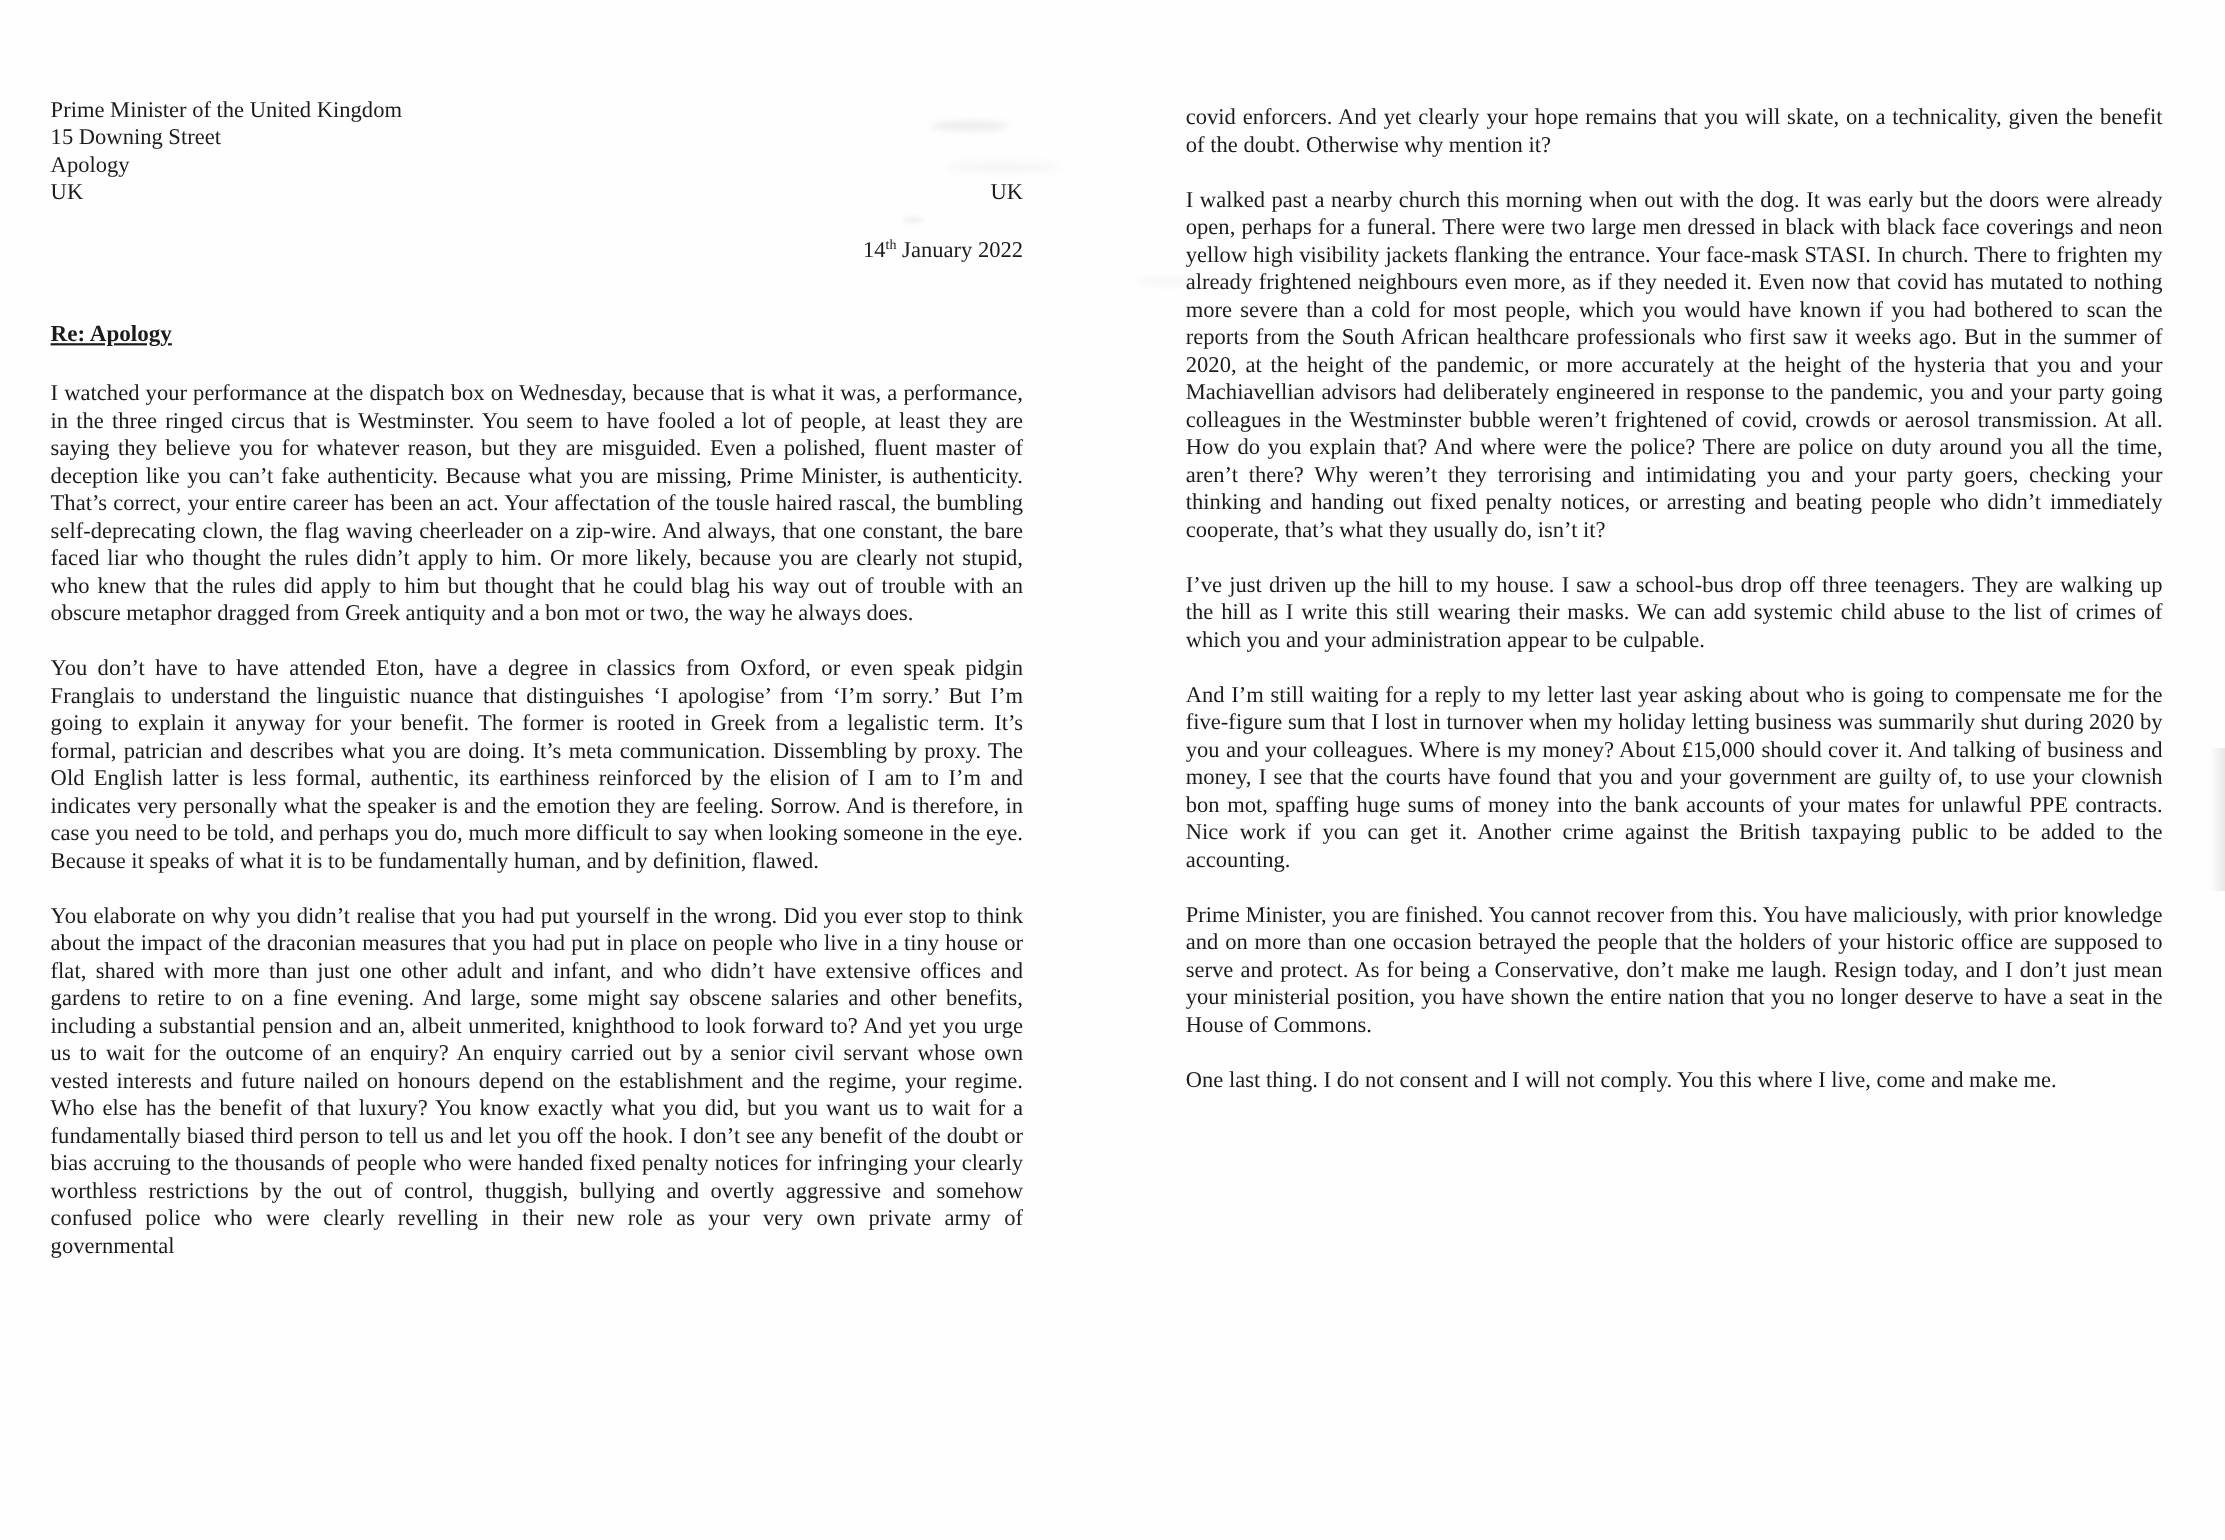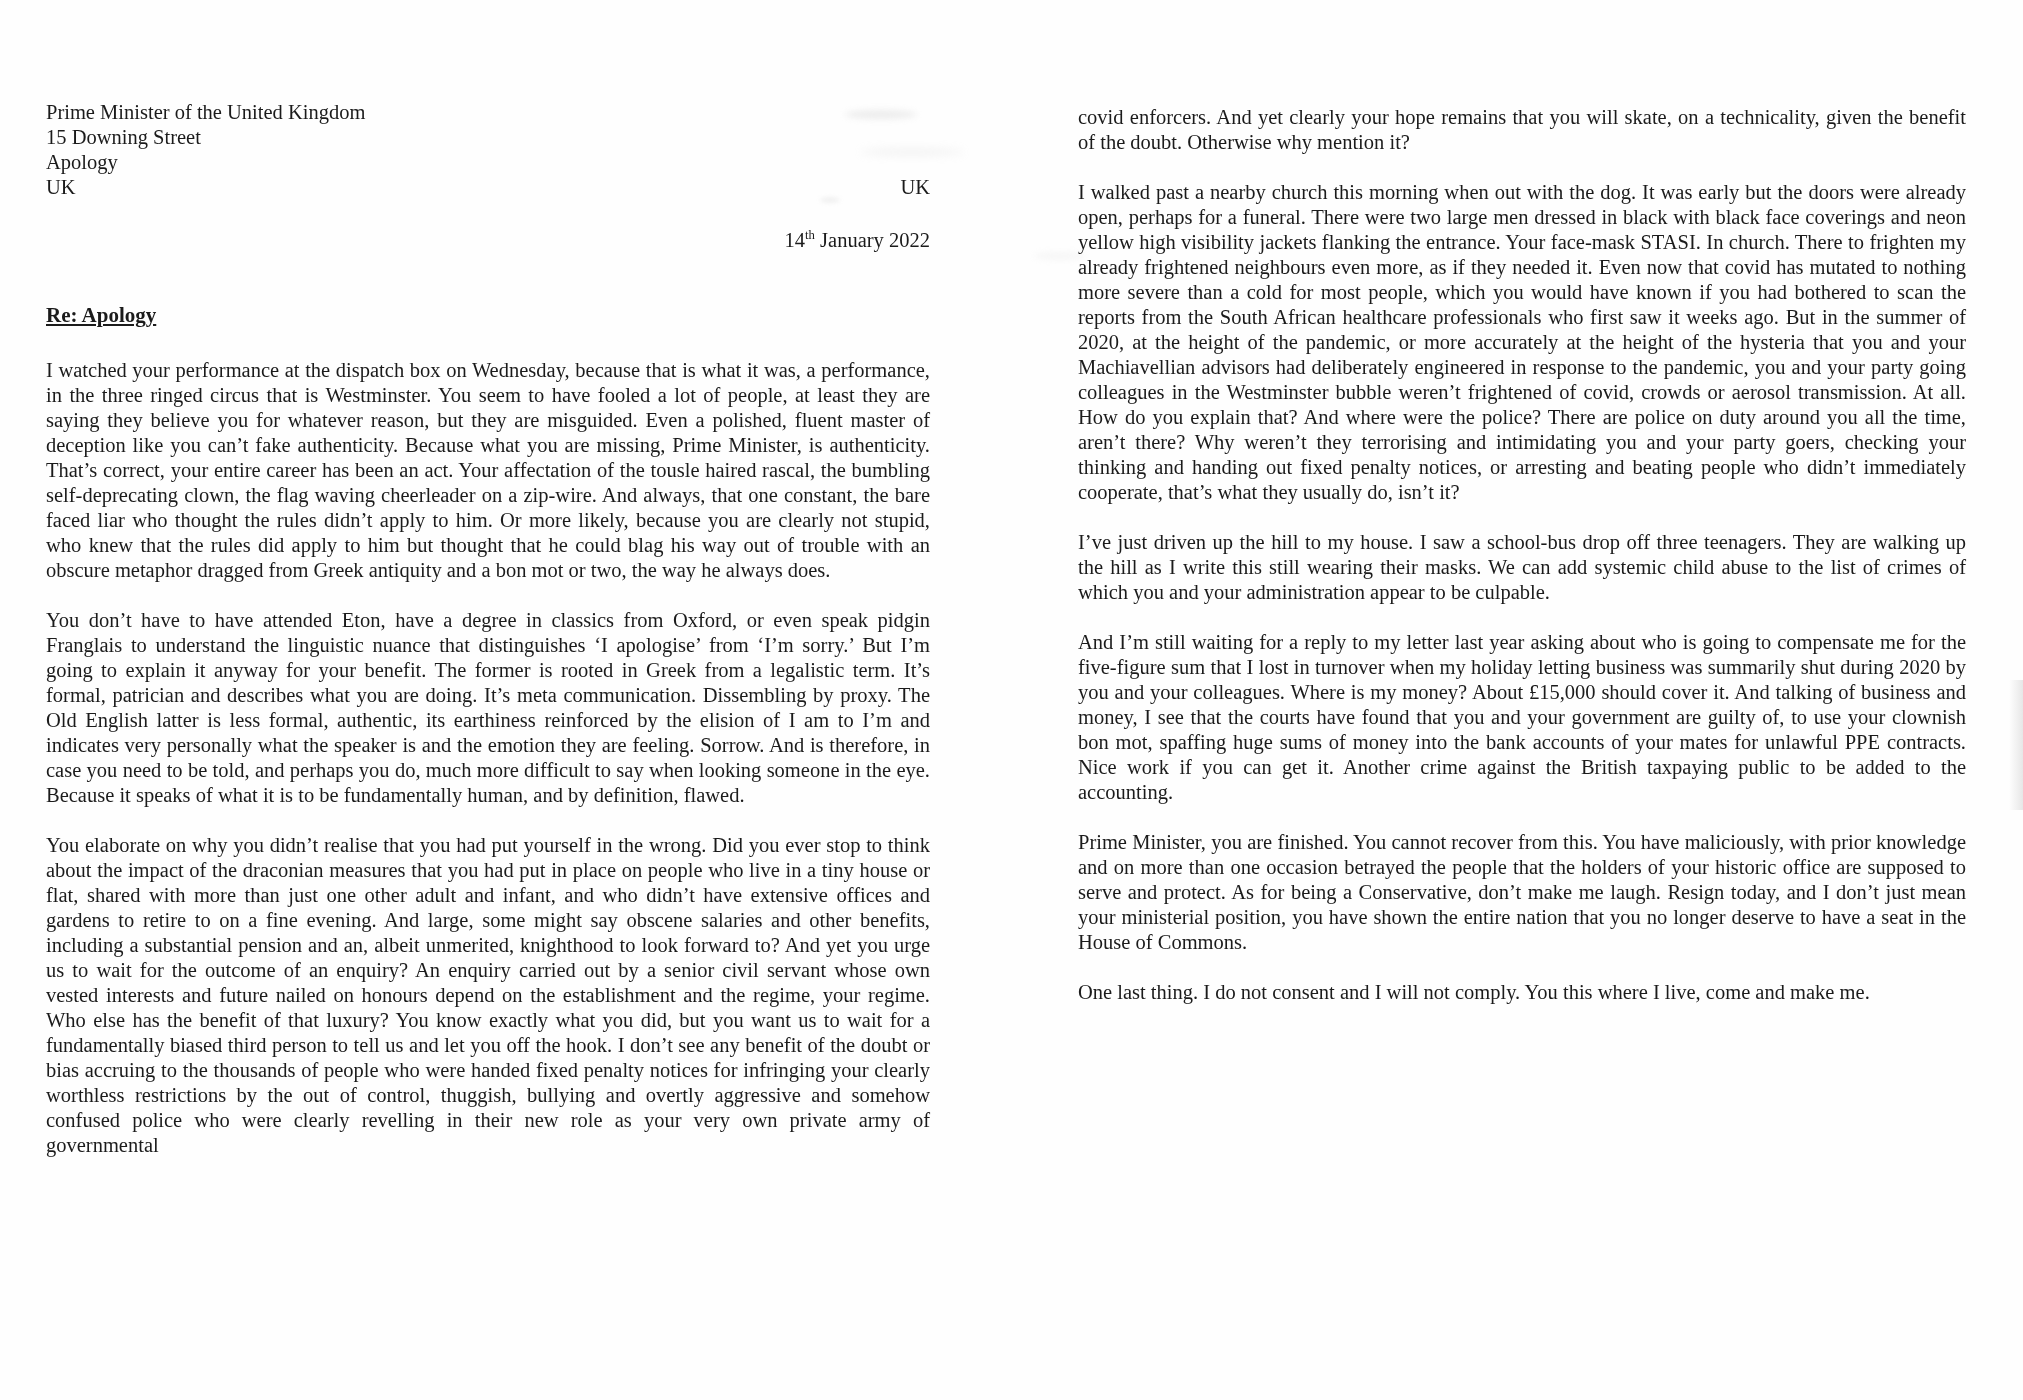--- a/index.html
+++ b/index.html
@@ -13,22 +13,22 @@
     background: #fefefe;
     overflow: hidden;
     font-family: "Liberation Serif", "DejaVu Serif", serif;
     color: #1b1b1b;
   }
   .page {
     position: absolute;
     font-size: 20.5px;
     line-height: 25px;
   }
-  .page-1 { left: 46px;   top: 100px; width: 884px; }
-  .page-2 { left: 1078px; top: 105px; width: 888px; }
+  .page-1 { left: 46px;   top: 88px; width: 884px; }
+  .page-2 { left: 1078px; top: 95px; width: 888px; }
 
   .addr-line { white-space: nowrap; }
 
   .uk-right {
     position: absolute;
     right: 0;
     top: 75px;
   }
 
   .date-row {

